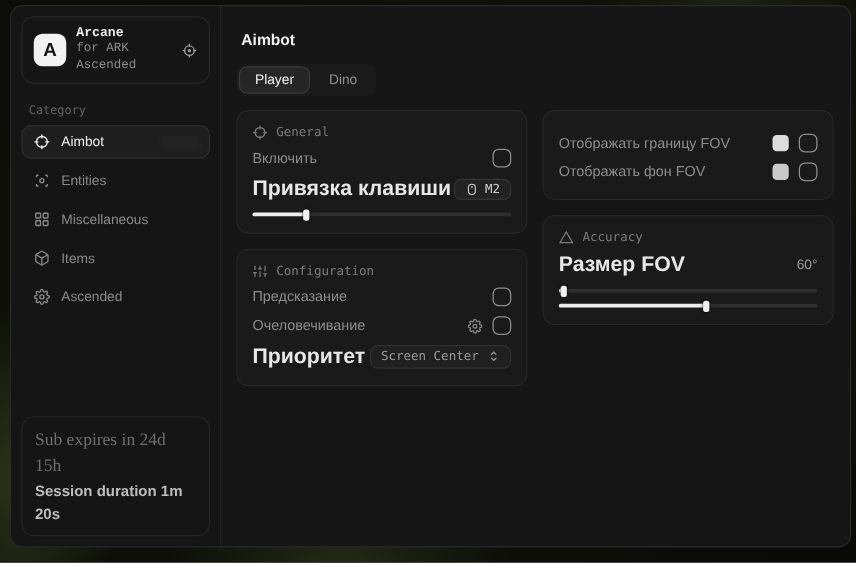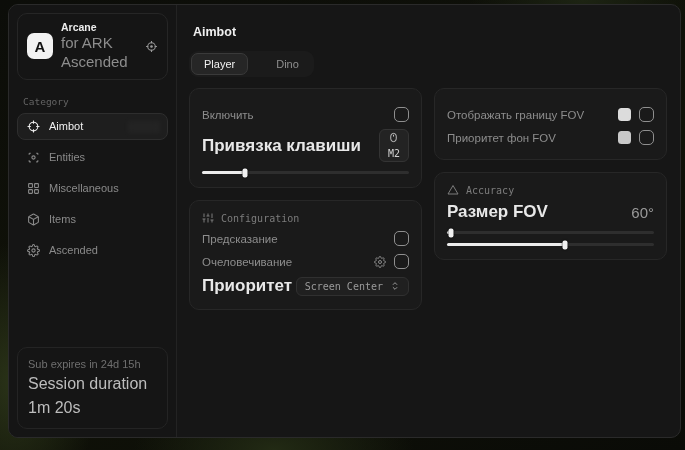--- a/index.html
+++ b/index.html
@@ -14,65 +14,65 @@
     background:#161616;border:1px solid #2a2a2a;border-radius:10px;
     display:flex;box-sizing:border-box;overflow:hidden;}
   
   .sidebar{width:168px;min-width:168px;border-right:1px solid #232323;
     display:flex;flex-direction:column;box-sizing:border-box;background:#151515;}
   .brand-card{margin:8px;border:1px solid #262626;border-radius:10px;
     padding:7px 9px;display:flex;align-items:center;gap:8px;}
   .logo{width:26px;height:26px;border-radius:7px;background:#f2f2f2;
     color:#111;font-weight:bold;font-size:15px;display:flex;align-items:center;
     justify-content:center;}
-  .brand-text{flex:1;line-height:1.25;}
+  .brand-text{flex:1;line-height:1.25;font-family:Liberation Mono, monospace;}
   .brand-title{font-size:10.5px;font-weight:bold;color:#ededed;}
-  .brand-sub{font-size:15px;color:#8d8d8d;}
+  .brand-sub{font-size:10px;color:#8d8d8d;}
   .brand-icon{color:#9a9a9a;display:flex;}
   .category{font-size:9.5px;color:#646464;padding:8px 14px 6px 14px;
     font-family:"DejaVu Sans Mono",monospace;}
   .nav{padding:0 8px;display:flex;flex-direction:column;gap:4px;}
   .nav-item{height:25px;display:flex;align-items:center;gap:9px;
     padding:0 9px;border-radius:8px;font-size:11px;color:#8a8a8a;
     border:1px solid transparent;position:relative;cursor:pointer;}
   .nav-item.active{background:#1e1e1e;border-color:#2e2e2e;color:#efefef;}
   .nav-item svg{flex:0 0 auto;}
   .watermark{position:absolute;right:6px;top:4px;font-size:13px;font-weight:bold;
     color:#3a3a3a;filter:blur(2px);opacity:.55;letter-spacing:1px;pointer-events:none;}
   .side-spacer{flex:1;}
   .status-card{margin:8px;border:1px solid #242424;border-radius:10px;
     padding:8px 10px;line-height:1.5;}
-  .status-dim{font-size:11px;color:#6f6f6f;font-family:Liberation Sans, sans-serif;}
-  .status-bright{font-size:16px;color:#bdbdbd;font-weight:normal;}
+  .status-dim{font-size:14px;color:#6f6f6f;font-family:Liberation Serif, serif;}
+  .status-bright{font-size:12px;color:#bdbdbd;font-weight:bold;}
   
   .main{flex:1;padding:14px 14px 0 12px;box-sizing:border-box;}
   .page-title{font-size:12.5px;font-weight:bold;color:#f0f0f0;margin:6px 0 0 4px;}
   .tabs{display:inline-flex;background:#1b1b1b;border-radius:9px;padding:2px;
-    margin:12px 0 0 0;gap:15px;}
+    margin:12px 0 0 0;gap:2px;}
   .tab{font-size:11px;padding:4px 12px;border-radius:7px;color:#8f8f8f;
     border:1px solid transparent;cursor:pointer;}
   .tab.active{background:#262626;border-color:#3a3a3a;color:#f2f2f2;}
   .grid{display:flex;gap:12px;margin-top:11px;align-items:flex-start;}
   .col{display:flex;flex-direction:column;gap:12px;width:233px;}
   .card{background:#1a1a1a;border:1px solid #272727;border-radius:10px;
     padding:11px 12px 13px 12px;box-sizing:border-box;width:100%;}
   .card-head{display:flex;align-items:center;gap:7px;color:#7c7c7c;
     font-size:10px;font-family:"DejaVu Sans Mono",monospace;margin-bottom:4px;}
   .row{display:flex;align-items:center;justify-content:space-between;
     margin-top:6px;min-height:17px;}
   .lbl-dim{font-size:11.5px;color:#8d8d8d;}
   .lbl-bright{font-size:17px;color:#e8e8e8;font-weight:bold;}
   .val{font-size:11px;color:#cfcfcf;}
-  .val-dim{font-size:15px;color:#9a9a9a;}
+  .val-dim{font-size:11px;color:#9a9a9a;}
   .checkbox{width:15px;height:15px;border:1.5px solid #8f8f8f;border-radius:5px;
     box-sizing:border-box;background:transparent;cursor:pointer;}
   .ctrl-group{display:flex;align-items:center;gap:8px;}
   .swatch{width:13px;height:13px;border-radius:3.5px;cursor:pointer;}
   .keybind{display:flex;align-items:center;gap:5px;background:#232323;
-    border:1px solid #343434;border-radius:6px;padding:2px 8px;cursor:pointer;flex-direction:column;}
+    border:1px solid #343434;border-radius:6px;padding:2px 8px;cursor:pointer;}
   .keybind span{font-size:10px;color:#d2d2d2;font-family:"DejaVu Sans Mono",monospace;}
   .select{display:flex;align-items:center;gap:7px;background:#202020;
     border:1px solid #303030;border-radius:6px;padding:3px 8px;cursor:pointer;}
   .select span{font-size:10px;color:#9a9a9a;font-family:"DejaVu Sans Mono",monospace;}
   .slider{position:relative;height:3px;background:#2e2e2e;border-radius:2px;
     margin-top:9px;cursor:pointer;}
   .slider .fill{position:absolute;left:0;top:0;height:100%;background:#ececec;
     border-radius:2px;}
   .slider .thumb{position:absolute;top:50%;width:5px;height:9px;border-radius:2px;
     background:#f0f0f0;transform:translate(-50%,-50%);box-shadow:0 0 2px #000;}
@@ -177,20 +177,32 @@
 
     <div class="tabs">
       <div class="tab active">Player</div>
       <div class="tab">Dino</div>
     </div>
 
     <div class="grid">
 
       <div class="col">
         <div class="card">
+          <div class="card-head">
+            <span class="icon">
+              <svg width="12" height="12" viewBox="0 0 24 24" fill="none" stroke="currentColor" stroke-width="2">
+                <circle cx="12" cy="12" r="8"></circle>
+                  <line x1="12" y1="1" x2="12" y2="7"></line>
+                <line x1="12" y1="17" x2="12" y2="23"></line>
+                  <line x1="1" y1="12" x2="7" y2="12"></line>
+                <line x1="17" y1="12" x2="23" y2="12"></line>
+              </svg>
+            </span>
+            <span>General</span>
+          </div>
           <div class="row">
             <span class="lbl-dim">Включить</span>
             <span class="checkbox"></span>
           </div>
           <div class="row">
             <span class="lbl-bright">Привязка клавиши</span>
             <span class="keybind">
               <span class="icon">
                 <svg width="11" height="11" viewBox="0 0 24 24" fill="none" stroke="#cfcfcf" stroke-width="2">
                   <rect x="6" y="3" width="12" height="18" rx="6"></rect>
@@ -257,21 +269,21 @@
       <div class="col">
         <div class="card">
           <div class="row">
             <span class="lbl-dim">Отображать границу FOV</span>
             <span class="ctrl-group">
               <span class="swatch" style="background:#dcdcdc;"></span>
               <span class="checkbox"></span>
             </span>
           </div>
           <div class="row">
-            <span class="lbl-dim">Приоритет фон FOV</span>
+            <span class="lbl-dim">Отображать фон FOV</span>
             <span class="ctrl-group">
               <span class="swatch" style="background:#c9c9c9;"></span>
               <span class="checkbox"></span>
             </span>
           </div>
         </div>
 
         <div class="card">
           <div class="card-head">
             <span class="icon">

